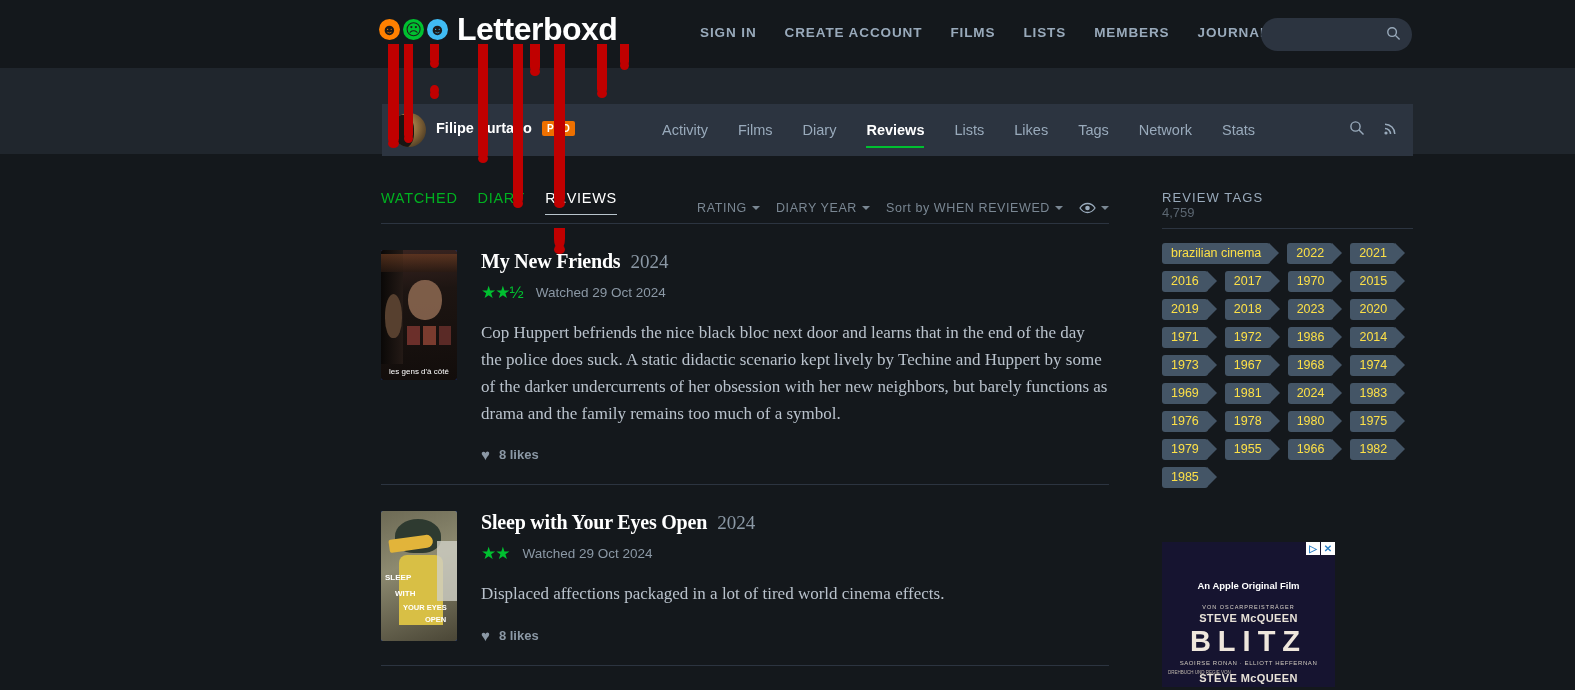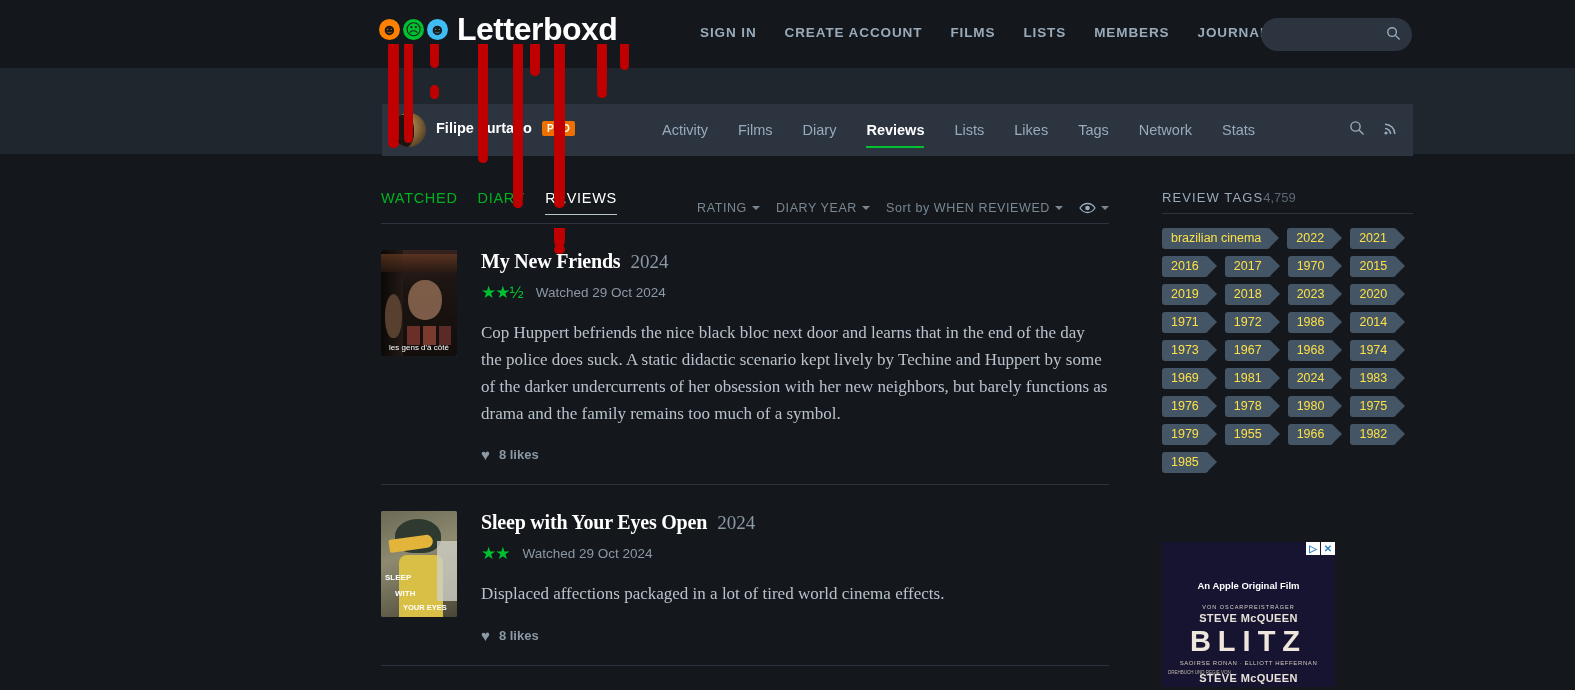--- a/index.html
+++ b/index.html
@@ -141,21 +141,21 @@
   }
   .chev { width: 0; height: 0; border-left: 4px solid transparent;
           border-right: 4px solid transparent; border-top: 4px solid #7a8793; }
 
   
   .review {
     display: flex; gap: 24px; padding: 26px 0 22px 0;
     border-bottom: 1px solid #2c3440;
   }
   .poster {
-    width: 76px; height: 106px; flex: 0 0 76px; border-radius: 2px;
+    width: 76px; height: 130px; flex: 0 0 76px; border-radius: 2px;
     overflow: hidden; position: relative; background: #1d4ed8;
   }
   .poster .pbody { position: absolute; inset: 0; }
   .poster .ptitle {
     position: absolute; left: 0; right: 0; bottom: 4px; text-align: center;
     font-size: 8px; color: #fff;
   }
   .rev-body { flex: 1; min-width: 0; }
   .film-head { display: flex; align-items: baseline; gap: 10px; }
   .film-title {
@@ -171,22 +171,22 @@
   .rev-text {
     color: #b9c2cc; font-size: 17px; line-height: 1.58; margin-top: 19px;
     font-family: "Liberation Serif", serif;
   }
   .likes { display: flex; align-items: center; gap: 9px; margin-top: 20px; }
   .likes .heart { color: #8b98a5; font-size: 15px; line-height: 1; }
   .likes .ltext { color: #8b98a5; font-size: 13px; font-weight: 700; }
 
   
   .side-head {
-    display: flex; justify-content: flex-start; align-items: baseline;
-    border-bottom: 1px solid #2c3440; padding-bottom: 8px;
+    display: flex; justify-content: space-between; align-items: baseline;
+    border-bottom: 1px solid #2c3440; padding-bottom: 8px; flex-direction: column;
   }
   .side-head .t {
     color: #9ab; font-size: 13px; letter-spacing: 1.1px; font-weight: 400;
   }
   .side-head .c { color: #5c6772; font-size: 13px; }
   .tags { display: flex; flex-wrap: wrap; gap: 7px; margin-top: 14px; }
   .tag {
     position: relative; background: #456; color: #fde047; font-size: 12.5px;
     height: 21px; line-height: 21px; padding: 0 9px 0 9px; border-radius: 3px;
     white-space: nowrap; text-decoration: none; margin-right: 10px;

